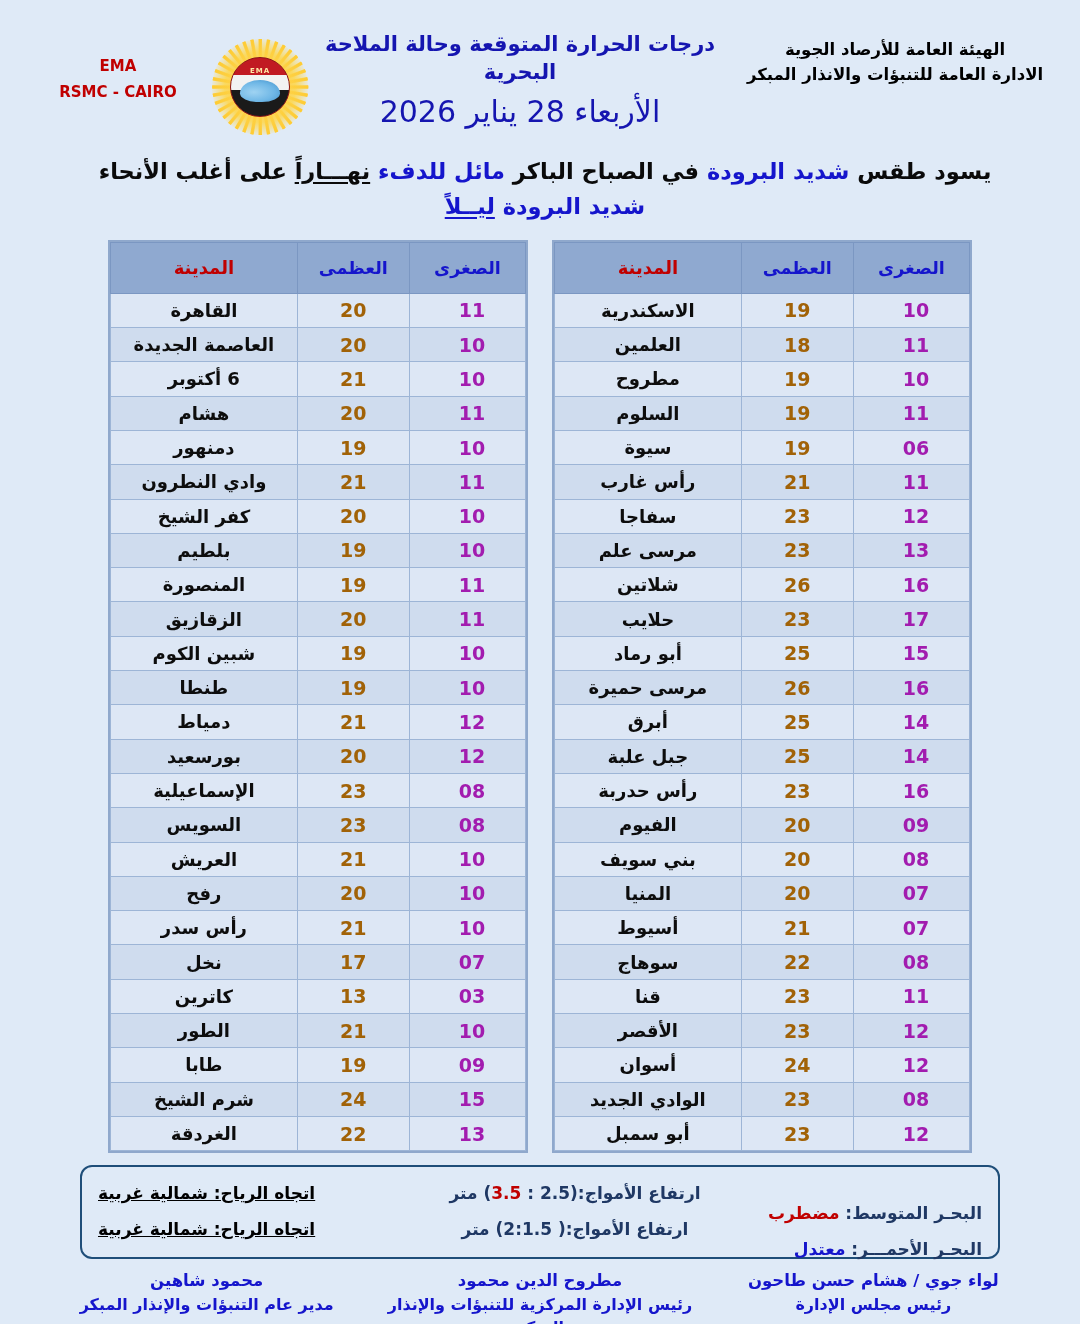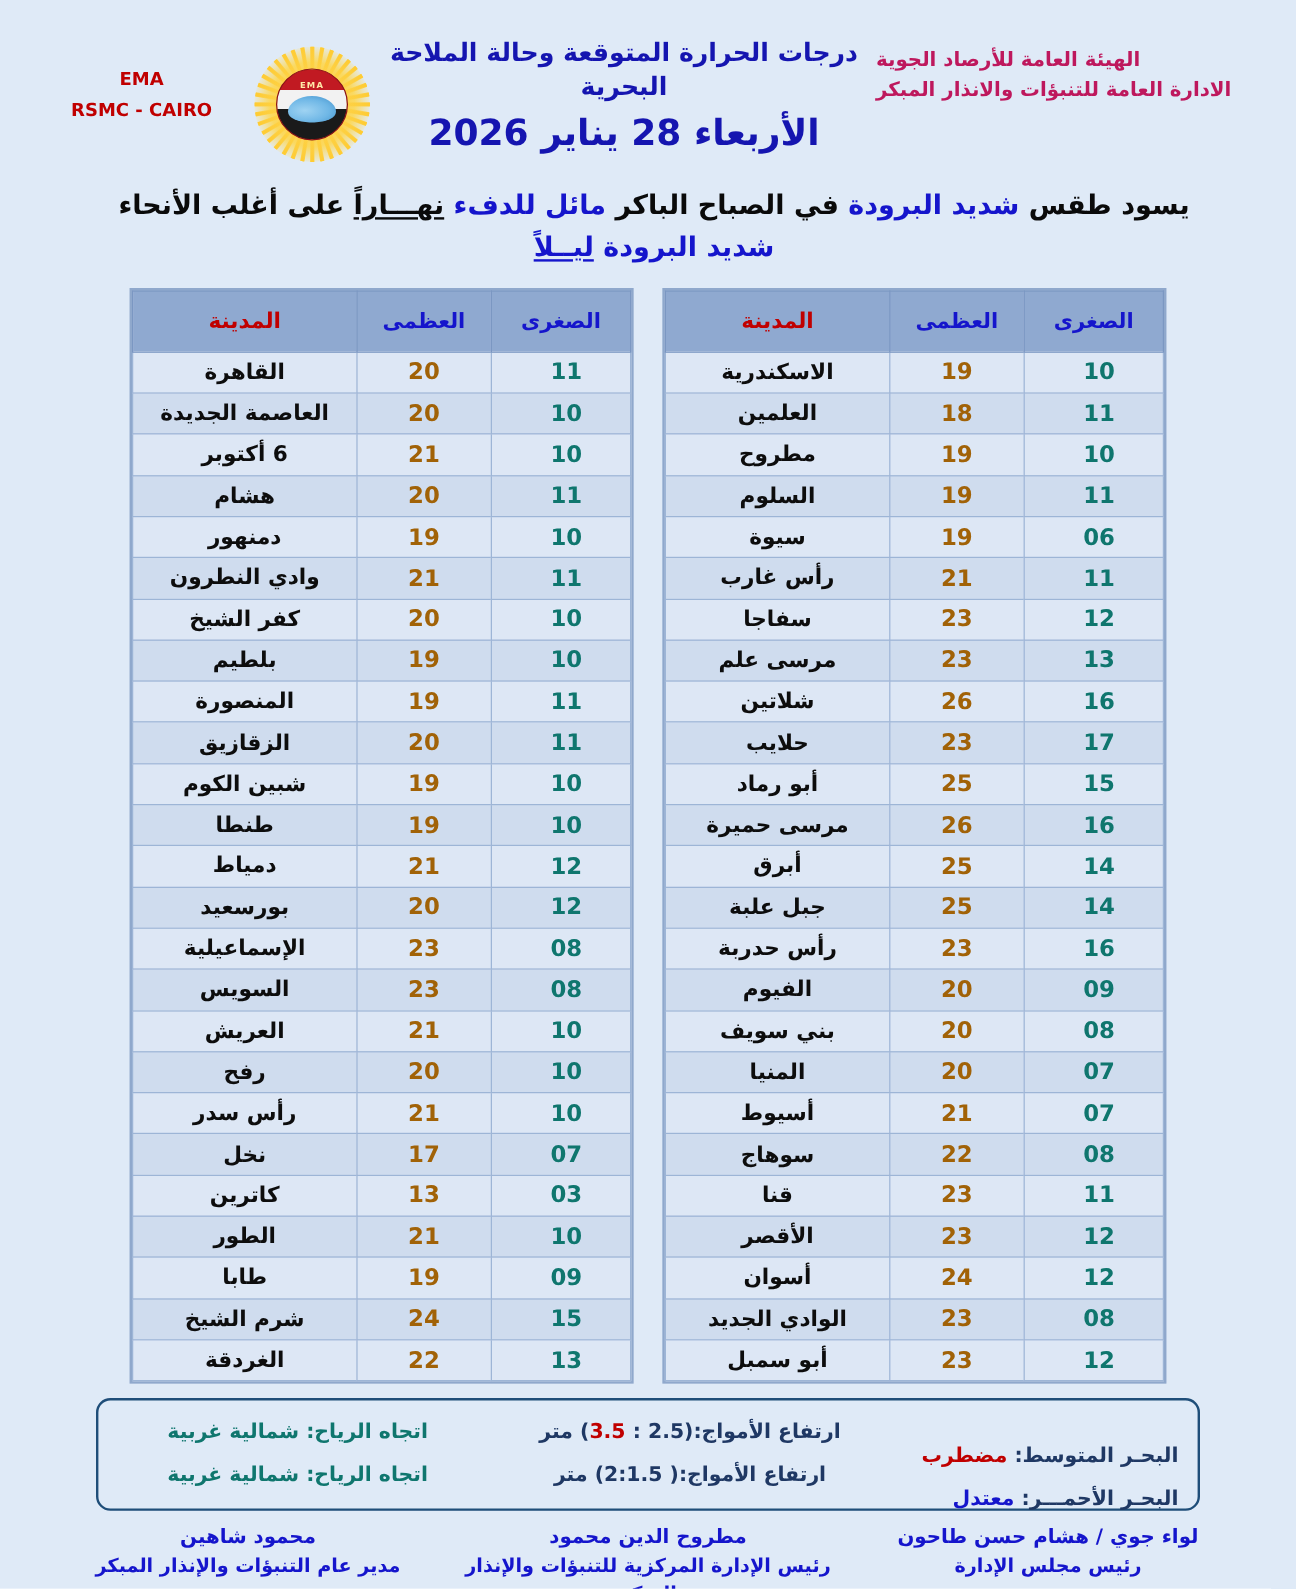--- a/index.html
+++ b/index.html
@@ -22,43 +22,43 @@
     position:relative;
     height:148px;
     display:flex;
     flex-direction:row;
     align-items:flex-start;
     padding:14px 20px 0 20px;
     box-sizing:border-box;
   }
   .hdr-right{
     width:330px;
-    text-align:left;
-    color:#be185d;
+    text-align:center;
+    color:#000000;
     font-weight:bold;
     font-size:16.5px;
     line-height:1.5;
     padding-top:24px;
   }
   .hdr-center{
     flex:1;
     text-align:center;
     color:#1111aa;
     padding-top:16px;
   }
   .hdr-title1{
     font-size:21px;
     font-weight:bold;
     color:#1515b0;
     line-height:1.35;
     letter-spacing:0;
   }
   .hdr-title2{
     font-size:30px;
-    font-weight:bold;
+    font-weight:normal;
     color:#1515b0;
     line-height:1.4;
     margin-top:4px;
   }
   .hdr-left{
     width:290px;
     display:flex;
     flex-direction:row;
     align-items:flex-start;
     justify-content:flex-start;
@@ -170,21 +170,21 @@
     font-weight:bold;
   }
   table.wx tr:nth-child(odd) td{background:#dde7f5;}
   table.wx tr:nth-child(even) td{background:#cfdcee;}
   td.city{
     color:#0d0d0d;
     font-size:18px;
     text-align:center;
   }
   td.max{color:#a16207;font-size:19px;}
-  td.min{color:#0f766e;font-size:19px;padding-left:10px;}
+  td.min{color:#a21caf;font-size:19px;padding-left:10px;}
   col.c-city{width:45%;}
   col.c-max{width:27%;}
   col.c-min{width:28%;}
   
   .sea-box{
     margin:12px 80px 0 80px;
     border:2.5px solid #1f4e79;
     border-radius:12px;
     background:#dfeaf7;
     padding:8px 16px 10px 16px;
@@ -196,21 +196,21 @@
     font-size:17px;
     font-weight:bold;
     color:#1f3864;
     height:36px;
   }
   .sea-name{width:230px;text-align:right;margin-top:39px;}
   .sea-name .val-red{color:#c00000;}
   .sea-name .val-blue{color:#1515cc;}
   .sea-wave{flex:1;text-align:center;color:#1f3864;}
   .sea-wave .hi{color:#c00000;}
-  .sea-wind{width:300px;text-align:center;color:#0f766e;}
+  .sea-wind{width:300px;text-align:left;color:#000000;text-decoration:underline;}
   
   .sigs{
     display:flex;
     flex-direction:row-reverse;
     padding:10px 40px 0 40px;
     font-size:16px;
     font-weight:bold;
     color:#1515cc;
     line-height:1.45;
   }

